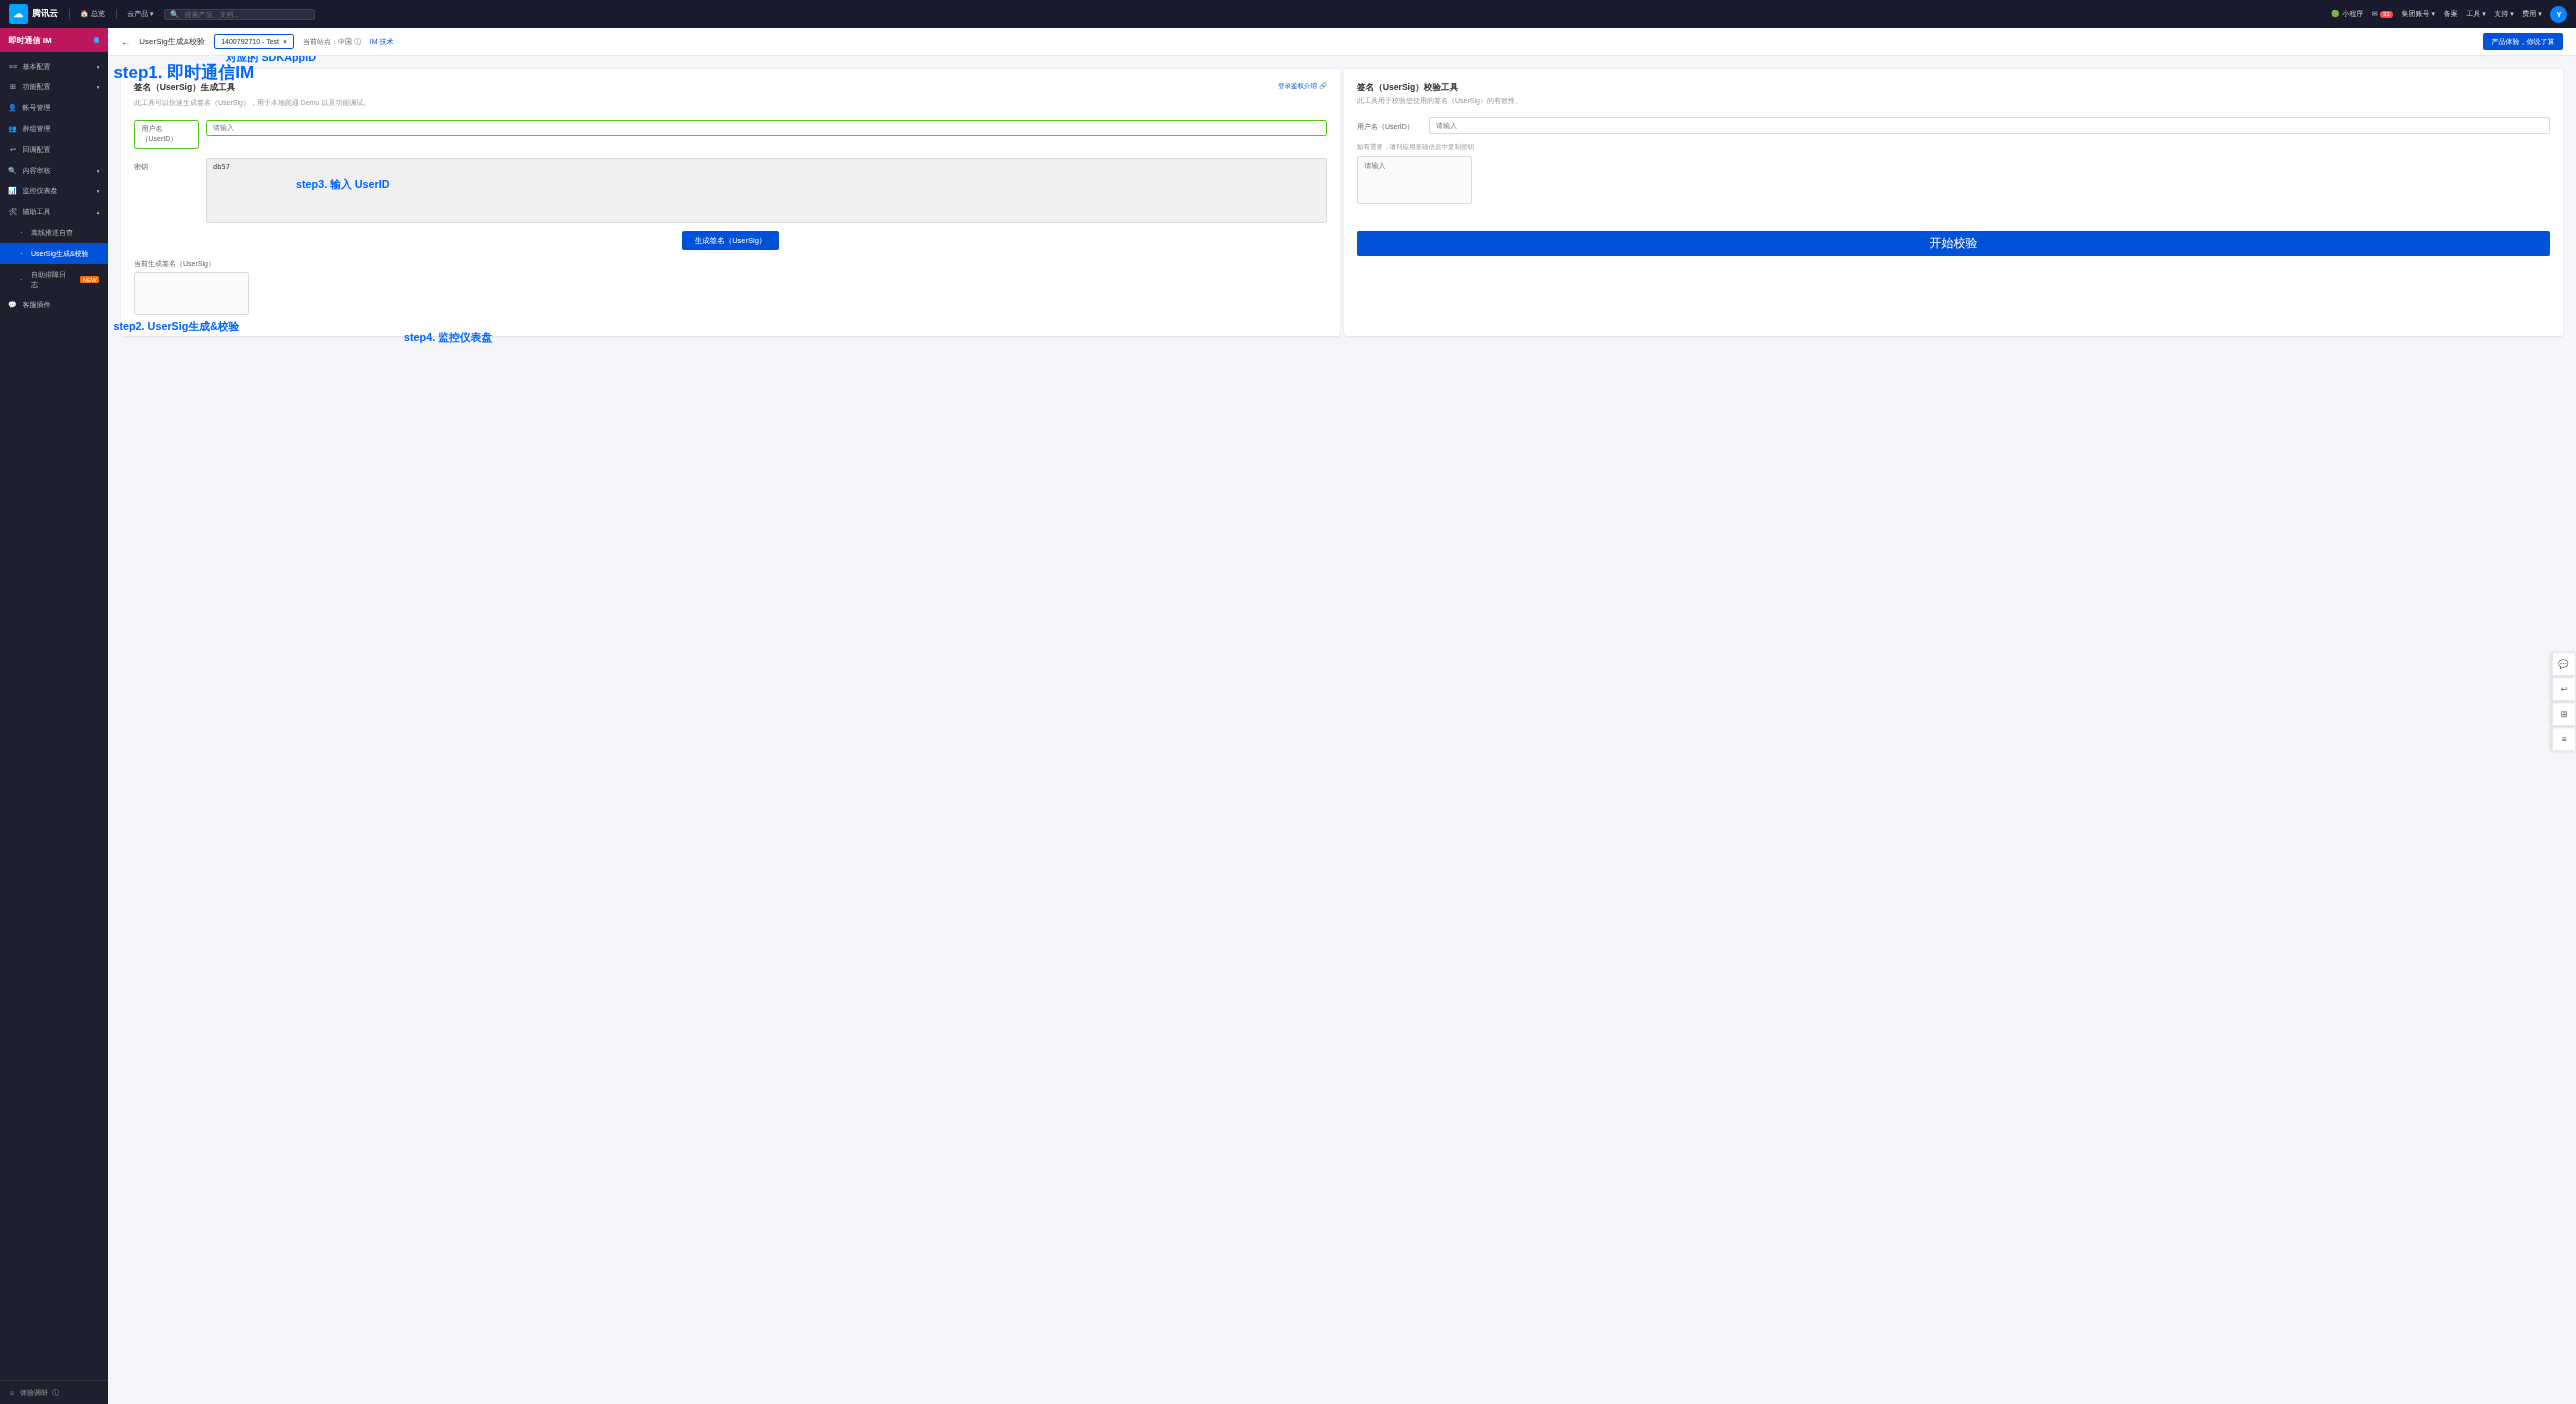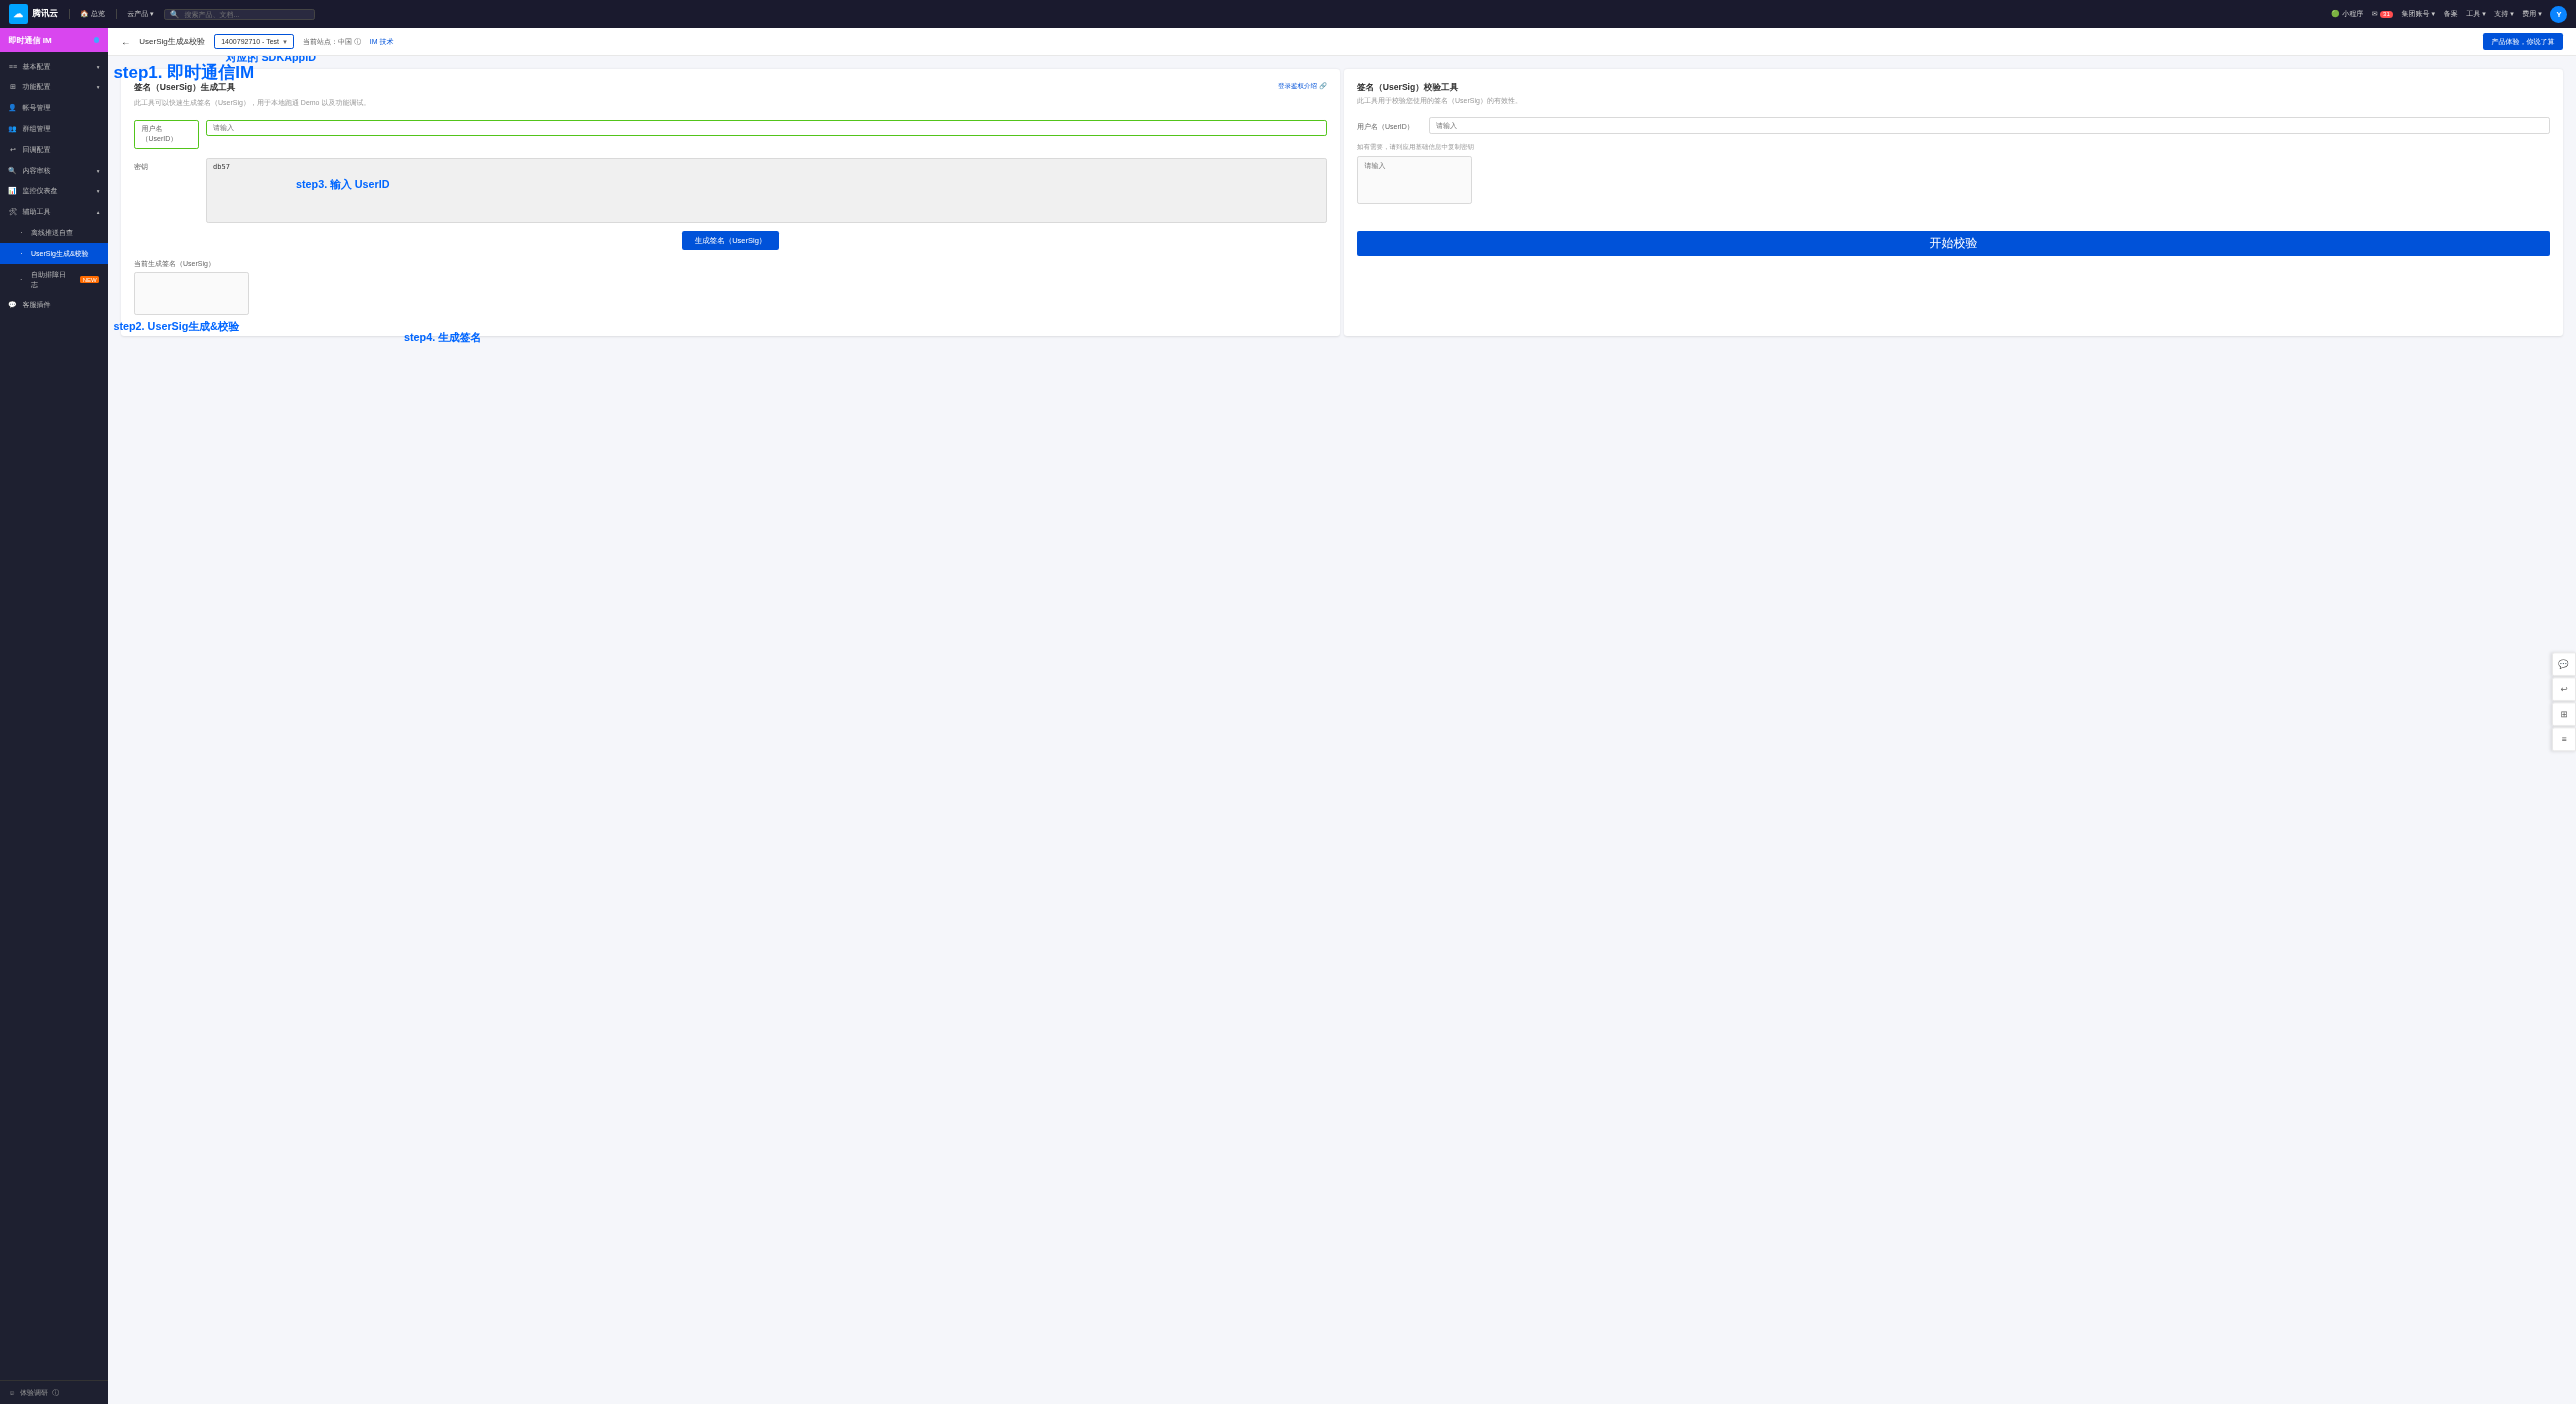--- a/index.html
+++ b/index.html
@@ -76,21 +76,21 @@
     
     .sidebar {
       width: 108px;
       background: #1e2030;
       color: #ccc;
       flex-shrink: 0;
       overflow-y: auto;
       display: flex; flex-direction: column;
     }
     .sidebar-header {
-      background: #d946ef;
+      background: #be185d;
       padding: 6.5px 8.6px;
       color: white;
       font-size: 8px;
       font-weight: bold;
       display: flex; align-items: center; justify-content: space-between;
     }
     .sidebar-header-dot {
       width: 5.4px; height: 5.4px;
       background: #40a9ff;
       border-radius: 50%;
@@ -493,21 +493,21 @@
 
         <div style="position:absolute; top:264px; left:5.4px; color:#0066ff; font-size:10.8px; font-weight:bold;">
           <span>step2. UserSig生成&amp;校验</span>
         </div>
 
         <div style="position:absolute; top:102px; left:188px; color:#0066ff; font-size:10.8px; font-weight:bold;margin-top:20px;">
           <span>step3. 输入 UserID</span>
         </div>
 
         <div style="position:absolute; top:275px; left:296px; color:#0066ff; font-size:10.8px; font-weight:bold;">
-          <span>step4. 生成签名</span>
+          <span>step4. 监控仪表盘</span>
         </div>
       </div>
     </div>
   </main>
 </div>
 
 <div class="right-sidebar">
   <div class="right-sidebar-btn">💬</div>
   <div class="right-sidebar-btn">↩</div>
   <div class="right-sidebar-btn">⊞</div>

